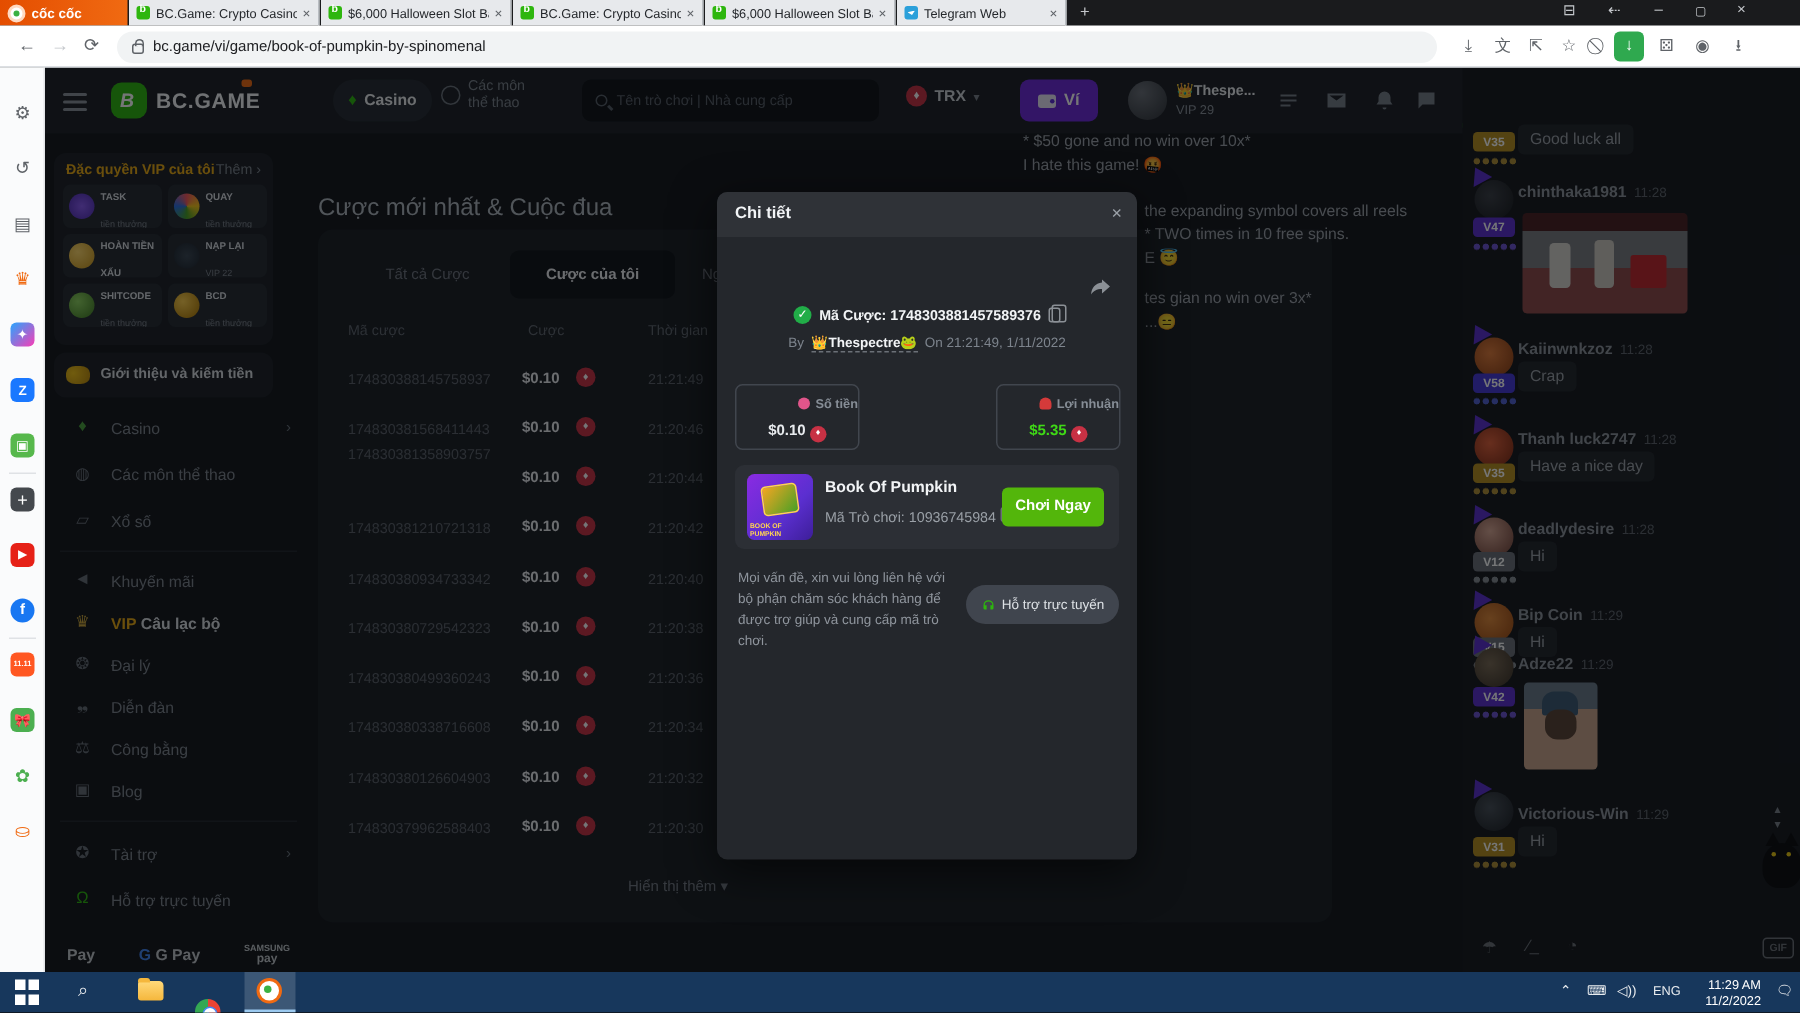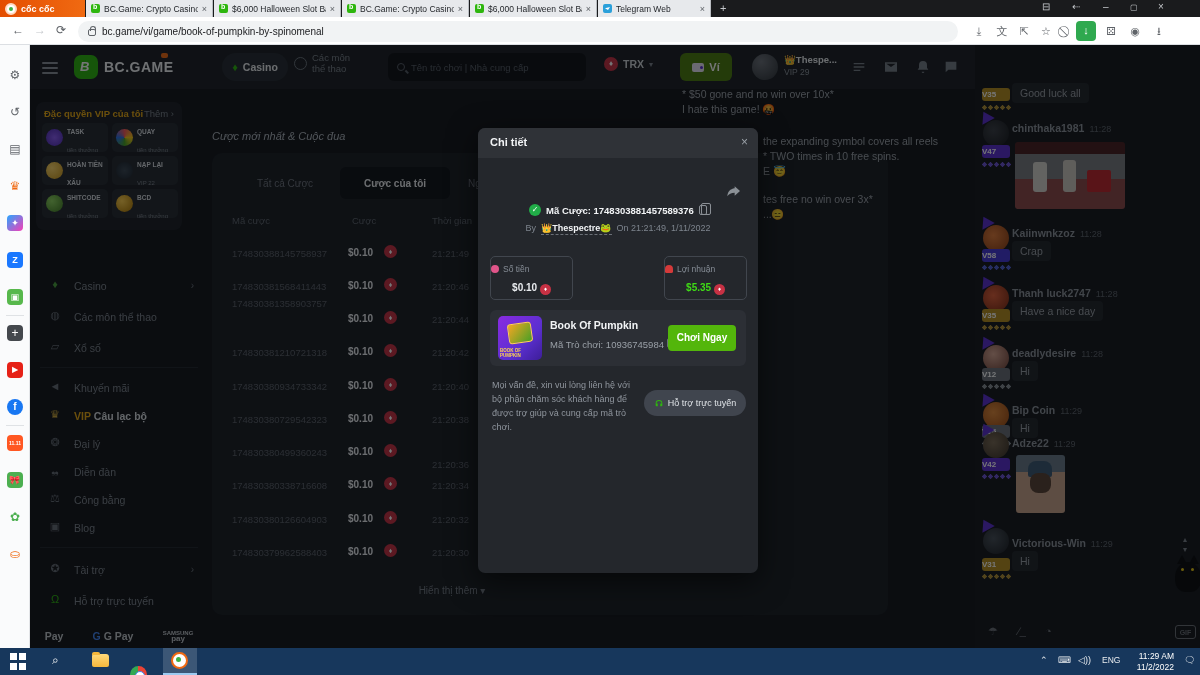--- a/index.html
+++ b/index.html
@@ -55,21 +55,21 @@
   .sports-h .t{color:#7b828b;font-size:9.5px;line-height:11px;width:48px;}
   .searchbox{position:absolute;left:358px;top:8px;width:198px;height:28px;background:#111318;border-radius:6px;display:flex;align-items:center;gap:6px;padding:0 9px;}
   .mag{width:8px;height:8px;border:1.5px solid #565d66;border-radius:50%;position:relative;flex:0 0 auto;}
   .mag::after{content:"";position:absolute;left:7px;top:7px;width:4px;height:1.5px;background:#565d66;transform:rotate(45deg);}
   .searchbox input{background:transparent;border:none;outline:none;color:#8d939b;font-size:9.5px;width:160px;}
   .searchbox input::placeholder{color:#575e67;}
   .coin{display:inline-block;border-radius:50%;background:#c73144;color:#fff;text-align:center;}
   .trx-sel{position:absolute;left:574px;top:12px;display:flex;align-items:center;gap:5px;}
   .trx-sel .t{color:#ced3d8;font-size:10.5px;font-weight:bold;}
   .chev{color:#7b828b;font-size:8px;}
-  .wallet-btn{position:absolute;left:650px;top:8px;width:52px;height:28px;background:#4d7c0f;border-radius:6px;display:flex;align-items:center;justify-content:center;gap:5px;color:#fff;font-size:11px;font-weight:bold;}
+  .wallet-btn{position:absolute;left:650px;top:8px;width:52px;height:28px;background:#6d28d9;border-radius:6px;display:flex;align-items:center;justify-content:center;gap:5px;color:#fff;font-size:11px;font-weight:bold;}
   .wal{width:12px;height:9px;background:#e9e4f7;border-radius:2px;position:relative;}
   .wal::after{content:"";position:absolute;right:1px;top:3px;width:3px;height:3px;background:#5c2dd5;border-radius:50%;}
   .avatar{border-radius:50%;background:radial-gradient(circle at 35% 30%,#6b7078,#2e3238);}
   .uname{position:absolute;left:754px;top:9px;}
   .uname .n{color:#e8ebee;font-size:9.5px;font-weight:bold;}
   .uname .v{color:#8a9099;font-size:8.5px;margin-top:2px;}
   .hic{position:absolute;width:18px;height:16px;}
   .hic svg{width:100%;height:100%;fill:#777e87;}
   .chat-head-t{position:absolute;left:952px;top:16px;color:#e2e6ea;font-size:11px;font-weight:bold;}
   .chat-head-c{position:absolute;left:992px;top:16px;color:#7b828b;font-size:10px;}
@@ -92,40 +92,40 @@
   .nitem{position:absolute;left:0;width:178px;height:26px;}
   .nitem .ic{position:absolute;left:18px;top:5px;width:14px;text-align:center;color:#666d76;font-size:11px;}
   .nitem .lb{position:absolute;left:44px;top:7px;color:#7d848d;font-size:10.5px;}
   .nitem .ar{position:absolute;right:14px;top:7px;color:#666d76;font-size:10px;}
   .ndiv{position:absolute;left:10px;width:158px;height:1px;background:#23272d;}
   .payrow{position:absolute;left:0px;top:585px;width:178px;display:flex;justify-content:space-around;align-items:center;}
   .payrow .p{color:#c3c8cd;font-weight:bold;font-size:10.5px;}
   .payrow .sam{font-size:6px;line-height:6px;text-align:center;color:#c3c8cd;font-weight:bold;}
 
   
-  .main-title{position:absolute;left:182px;top:85px;color:#aeb5bd;font-size:11px;font-style:italic;}
+  .main-title{position:absolute;left:182px;top:85px;color:#aeb5bd;font-size:16px;}
   .maincard{position:absolute;left:182px;top:108px;width:676px;height:462px;background:#1b1f25;border-radius:10px;}
   .mtab{position:absolute;top:14px;height:32px;display:flex;align-items:center;justify-content:center;font-size:10px;color:#6f757e;border-radius:6px;}
   .mtab.active{background:#111419;color:#e8ebee;font-weight:bold;}
   .thead{position:absolute;font-size:9.5px;color:#5f666e;}
   .trow .id{position:absolute;left:20px;font-size:9.5px;color:#5b6169;}
   .trow .amt{position:absolute;left:136px;font-size:10px;font-weight:bold;color:#e8ebee;}
   .trow .tm{position:absolute;left:220px;font-size:9.5px;color:#5b6169;}
   .showmore{position:absolute;left:0;top:432px;width:480px;text-align:center;color:#747b84;font-size:10px;}
 
   .bgc{position:absolute;color:#9ba1a8;font-size:10.5px;white-space:nowrap;}
 
   
   #chatpanel{position:absolute;left:945px;top:0;width:225px;height:603px;background:#17191e;}
   .cavatar{position:absolute;left:8px;width:26px;height:26px;border-radius:50%;}
   .hat{position:absolute;width:0;height:0;border-left:7px solid transparent;border-right:7px solid transparent;border-bottom:11px solid #5b2fd0;transform:rotate(-28deg);}
   .cname{position:absolute;left:37px;color:#8d939b;font-size:10.5px;font-weight:bold;white-space:nowrap;}
   .ctime{color:#5d636b;font-size:9px;font-weight:normal;margin-left:5px;}
   .cbubble{position:absolute;left:37px;background:#23262c;border-radius:4px;color:#9aa0a7;font-size:10.5px;padding:4px 8px;white-space:nowrap;}
-  .vbadge{position:absolute;left:7px;width:28px;height:13px;border-radius:3px;color:#fff;font-size:8px;font-weight:bold;text-align:left;line-height:13px;}
+  .vbadge{position:absolute;left:7px;width:28px;height:13px;border-radius:3px;color:#fff;font-size:8px;font-weight:bold;text-align:center;line-height:13px;}
   .b-gold{background:#b58e1f;}
   .b-purple{background:#5b2fd0;}
   .b-blue{background:#4638d8;}
   .b-gray{background:#6a7079;}
   .dots{position:absolute;left:7px;width:30px;height:5px;background-image:radial-gradient(circle 2px at 2.5px 2.5px,var(--dc) 2px,transparent 2.3px);background-size:6px 5px;background-repeat:repeat-x;opacity:.85;}
   .cimg{position:absolute;border-radius:3px;}
   .chatinput{position:absolute;left:12px;top:543px;width:201px;height:30px;background:#22262c;border-radius:6px;}
   .chatinput input{background:transparent;border:none;outline:none;width:160px;margin:8px 0 0 10px;color:#9aa0a7;font-size:10.5px;}
   .chatinput input::placeholder{color:#5a616a;}
   .smiley{position:absolute;right:8px;top:8px;width:13px;height:13px;border:1.2px solid #6b7077;border-radius:50%;}
@@ -147,21 +147,21 @@
   .m-share{position:absolute;right:16px;top:55px;width:16px;height:16px;}
   .m-share svg{fill:#8b9096;width:16px;height:16px;}
   .m-betrow{position:absolute;left:0;top:76px;width:280px;display:flex;align-items:center;justify-content:center;gap:5px;}
   .gcheck{width:12px;height:12px;border-radius:50%;background:#21ad48;color:#fff;font-size:8px;text-align:center;line-height:12px;}
   .m-bet{color:#f2f4f6;font-size:9.5px;font-weight:bold;}
   .cp{display:inline-block;width:8px;height:10px;border:1.2px solid #8b9096;border-radius:2px;position:relative;background:#24272c;}
   .cp::before{content:"";position:absolute;left:1.5px;top:-3.5px;width:8px;height:10px;border:1.2px solid #8b9096;border-radius:2px;}
   .m-byrow{position:absolute;left:0;top:95px;width:280px;text-align:center;font-size:9px;color:#7d848d;}
   .m-byrow b{color:#f2f4f6;border-bottom:1px dashed #6b7077;padding-bottom:1px;}
   .stat{position:absolute;top:128px;width:83px;height:44px;border:1px solid #41464e;border-radius:5px;}
-  .stat .lr{position:absolute;left:0;top:7px;width:100%;display:flex;justify-content:flex-start;align-items:center;gap:4px;color:#868d96;font-size:8.5px;}
+  .stat .lr{position:absolute;left:0;top:7px;width:100%;display:flex;justify-content:flex-end;align-items:center;gap:4px;color:#868d96;font-size:8.5px;font-weight:bold;}
   .stat .vr{position:absolute;left:0;top:25px;width:100%;text-align:center;color:#e8ebee;font-size:10px;font-weight:bold;}
   .mic{width:8px;height:8px;border-radius:2px;}
   .gamecard{position:absolute;left:12px;top:182px;width:256px;height:56px;background:#2c2f35;border-radius:6px;}
   .thumb{position:absolute;left:8px;top:6px;width:44px;height:44px;border-radius:5px;background:linear-gradient(135deg,#8a2be2,#5b2fd0 60%,#3d1e99);overflow:hidden;}
   .thumb .book{position:absolute;left:10px;top:7px;width:24px;height:20px;background:linear-gradient(135deg,#f5a623,#47a025);border-radius:3px;transform:rotate(-8deg);border:1px solid #ffd54f;}
   .thumb .cap{position:absolute;left:2px;bottom:2px;color:#ffd54f;font-size:4.5px;font-weight:bold;line-height:5px;}
   .gname{position:absolute;left:60px;top:9px;color:#f2f4f6;font-size:10.5px;font-weight:bold;}
   .gid{position:absolute;left:60px;top:28px;color:#9aa0a7;font-size:9.5px;}
   .playbtn{position:absolute;right:10px;top:15px;width:68px;height:26px;background:#53b60b;border-radius:4px;color:#fff;font-size:10px;font-weight:bold;text-align:center;line-height:26px;}
   .m-support{position:absolute;left:14px;top:250px;width:148px;color:#8f959d;font-size:9px;line-height:14px;}
@@ -352,20 +352,24 @@
       </div>
       <div class="tile" style="left:6px;top:87px;">
         <span class="ic" style="background:radial-gradient(circle at 35% 35%,#8fd460,#3f7a22);"></span>
         <span><span class="tt">SHITCODE</span><br><span class="ts">tiền thưởng</span></span>
       </div>
       <div class="tile" style="left:76px;top:87px;">
         <span class="ic" style="background:radial-gradient(circle at 35% 35%,#ffcf4d,#a87400);"></span>
         <span><span class="tt">BCD</span><br><span class="ts">tiền thưởng</span></span>
       </div>
     </div>
+    <div class="refrow">
+      <span class="coins"></span>
+      <span class="t">Giới thiệu và kiếm tiền</span>
+    </div>
 
     <div class="nitem" style="top:228px;">
       <span class="ic" style="color:#4a9f3c;">♦</span>
       <span class="lb">Casino</span>
       <span class="ar">›</span>
     </div>
     <div class="nitem" style="top:259px;">
       <span class="ic">◍</span>
       <span class="lb">Các môn thể thao</span>
     </div>
@@ -462,21 +466,21 @@
       <div class="trow">
         <span class="id" style="top:261px;">174830380729542323</span>
         <span class="amt" style="top:260px;">$0.10</span>
         <span class="coin abs" style="left:172px;top:258px;width:13px;height:13px;font-size:7px;line-height:13px;">♦</span>
         <span class="tm" style="top:261px;">21:20:38</span>
       </div>
       <div class="trow">
         <span class="id" style="top:294px;">174830380499360243</span>
         <span class="amt" style="top:293px;">$0.10</span>
         <span class="coin abs" style="left:172px;top:291px;width:13px;height:13px;font-size:7px;line-height:13px;">♦</span>
-        <span class="tm" style="top:294px;margin-top:12px;">21:20:36</span>
+        <span class="tm" style="top:294px;">21:20:36</span>
       </div>
       <div class="trow">
         <span class="id" style="top:327px;">174830380338716608</span>
         <span class="amt" style="top:326px;">$0.10</span>
         <span class="coin abs" style="left:172px;top:324px;width:13px;height:13px;font-size:7px;line-height:13px;">♦</span>
         <span class="tm" style="top:327px;">21:20:34</span>
       </div>
       <div class="trow">
         <span class="id" style="top:361px;">174830380126604903</span>
         <span class="amt" style="top:360px;">$0.10</span>
@@ -490,21 +494,21 @@
         <span class="tm" style="top:394px;">21:20:30</span>
       </div>
       <div class="showmore">Hiển thị thêm ▾</div>
     </div>
 
     <div class="bgc" style="left:652px;top:43px;">* $50 gone and no win over 10x*</div>
     <div class="bgc" style="left:652px;top:58px;">I hate this game! 🤬</div>
     <div class="bgc" style="left:733px;top:90px;">the expanding symbol covers all reels</div>
     <div class="bgc" style="left:733px;top:105px;">* TWO times in 10 free spins.</div>
     <div class="bgc" style="left:733px;top:120px;">E 😇</div>
-    <div class="bgc" style="left:733px;top:148px;">tes free no win over 3x*</div>
+    <div class="bgc" style="left:733px;top:148px;">tes gian no win over 3x*</div>
     <div class="bgc" style="left:733px;top:163px;">...😑</div>
 
     <div id="chatpanel">
 
       <div>
         <span class="vbadge b-gold" style="top:43px;">V35</span>
         <div class="cbubble" style="top:38px;">Good luck all</div>
         <span class="dots" style="top:60px;--dc:#caa43b;"></span>
       </div>
 

